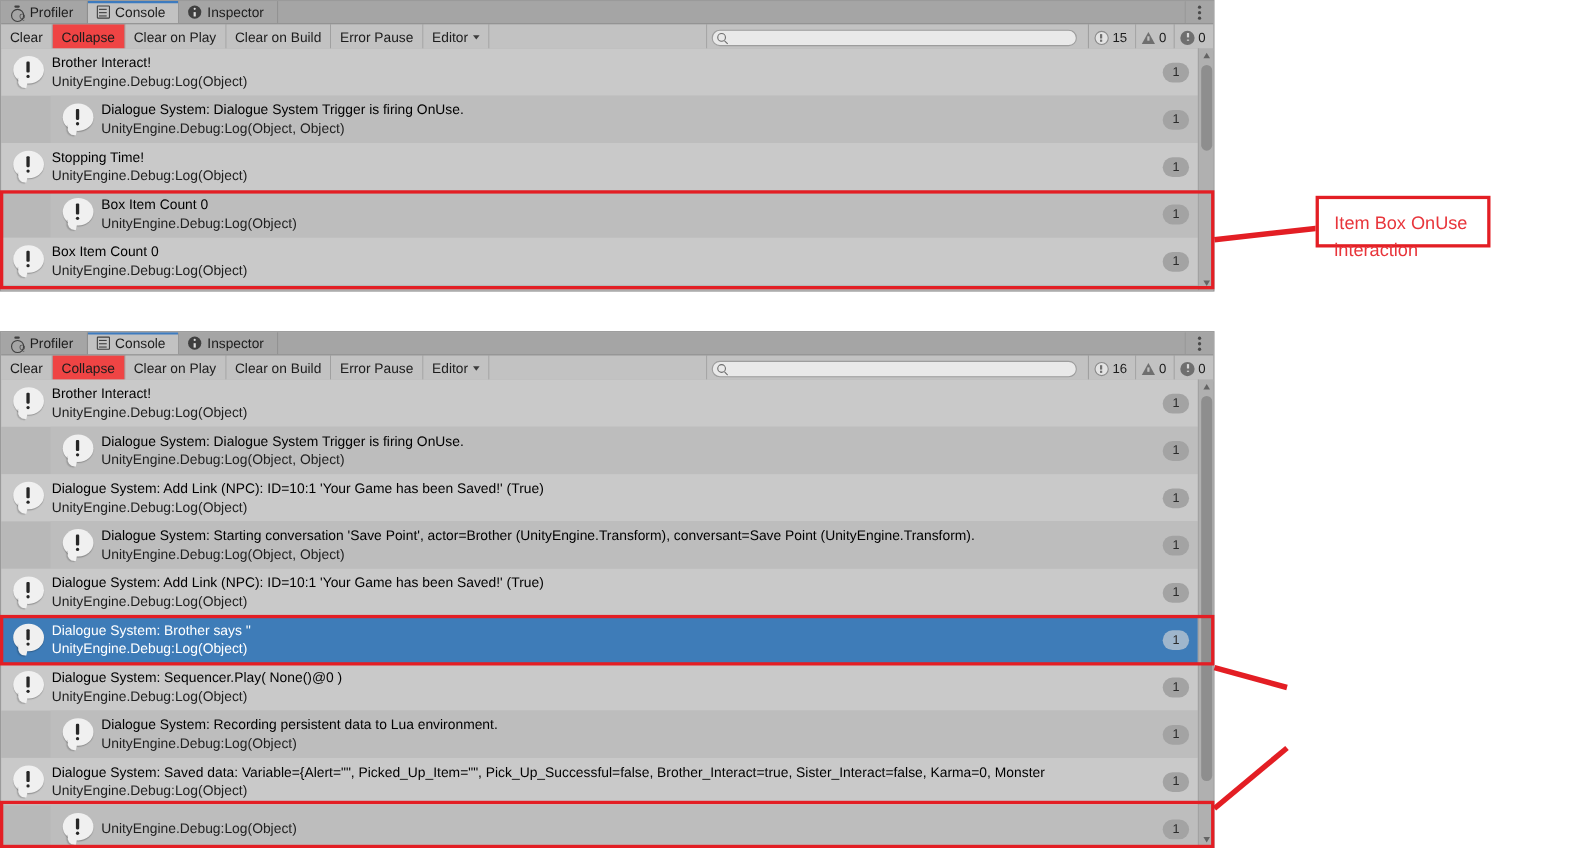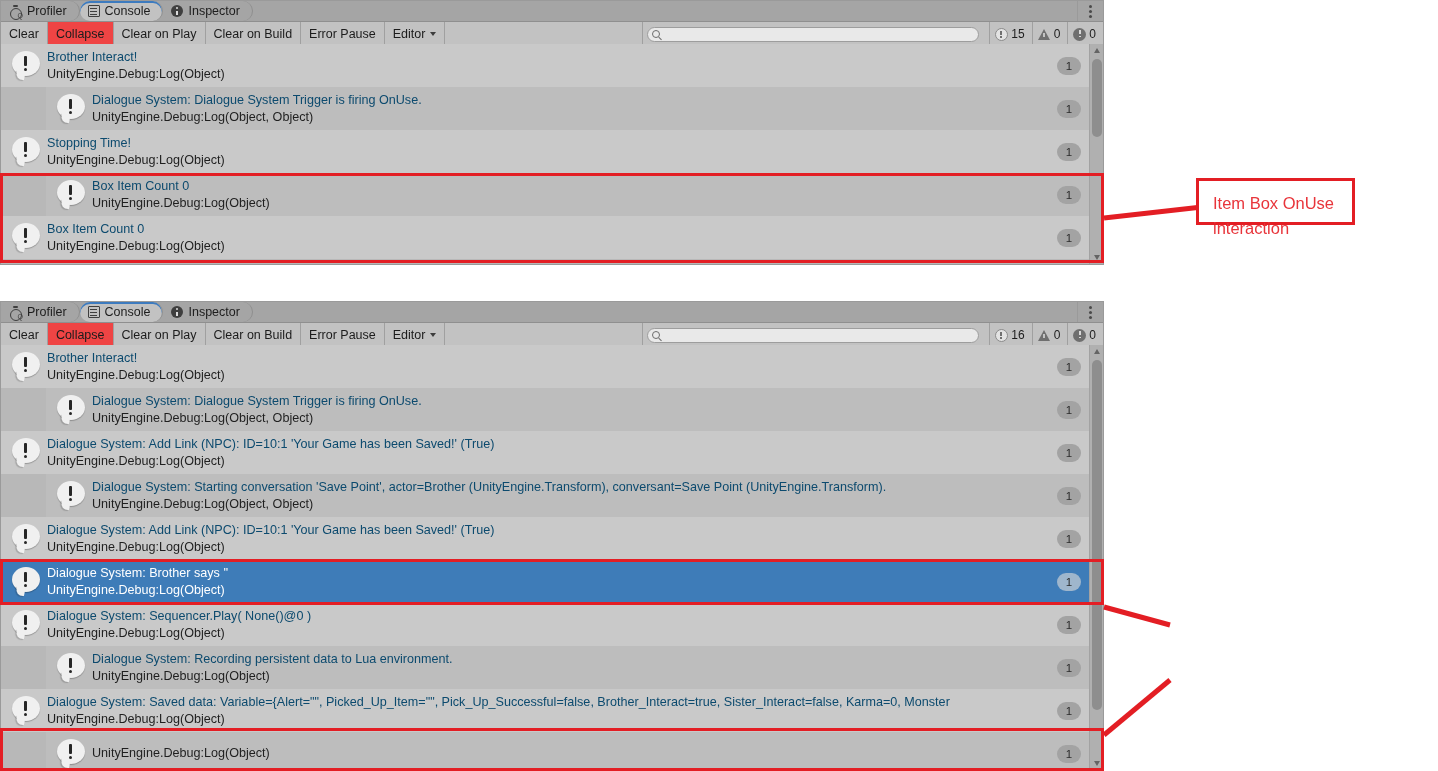--- a/index.html
+++ b/index.html
@@ -32,21 +32,20 @@
     border-bottom: 1px solid #8f8f8f;
   }
   .tab {
     display: flex; align-items: center; gap: 5px;
     padding: 0 12px 0 8px;
     font-size: 12.5px;
     color: #1d1d1d;
     background: #a5a5a5;
     border-right: 1px solid #8e8e8e;
     cursor: default;
-    border-radius: 10px;
   }
   .tab.active {
     background: #c2c2c2;
     box-shadow: inset 0 2px 0 0 #3d7bbf;
   }
   .tab-icon { width: 13px; height: 13px; display:inline-block; position: relative; flex:none; }
 
   
   .ico-stopwatch::before{
     content:""; position:absolute; left:1px; top:3px; width:10px; height:10px;
@@ -218,21 +217,21 @@
   .row-icon .bang{
     position:absolute; left:13.3px; top:5.5px; width:3px; height:10px;
     background:#262626; border-radius:1px; z-index:2;
   }
   .row-icon .dot{
     position:absolute; left:13.3px; top:17px; width:3px; height:3px;
     background:#262626; border-radius:50%; z-index:2;
   }
   .log-text{ min-width:0; flex: 1 1 auto; }
   .log-l1{
-    font-size: 12.6px; color: #0c4a6e; line-height: 17px;
+    font-size: 12.6px; color: #000000; line-height: 17px;
     white-space: nowrap; overflow: hidden;
   }
   .log-l2{
     font-size: 12.6px; color: #1f1f1f; line-height: 17px;
     white-space: nowrap; overflow: hidden;
   }
   .count-badge{
     position:absolute; right: 8px; top: 50%; margin-top: -9px;
     min-width: 24px; height: 18px; border-radius: 9px;
     background: #a3a3a3; color:#2b2b2b;

